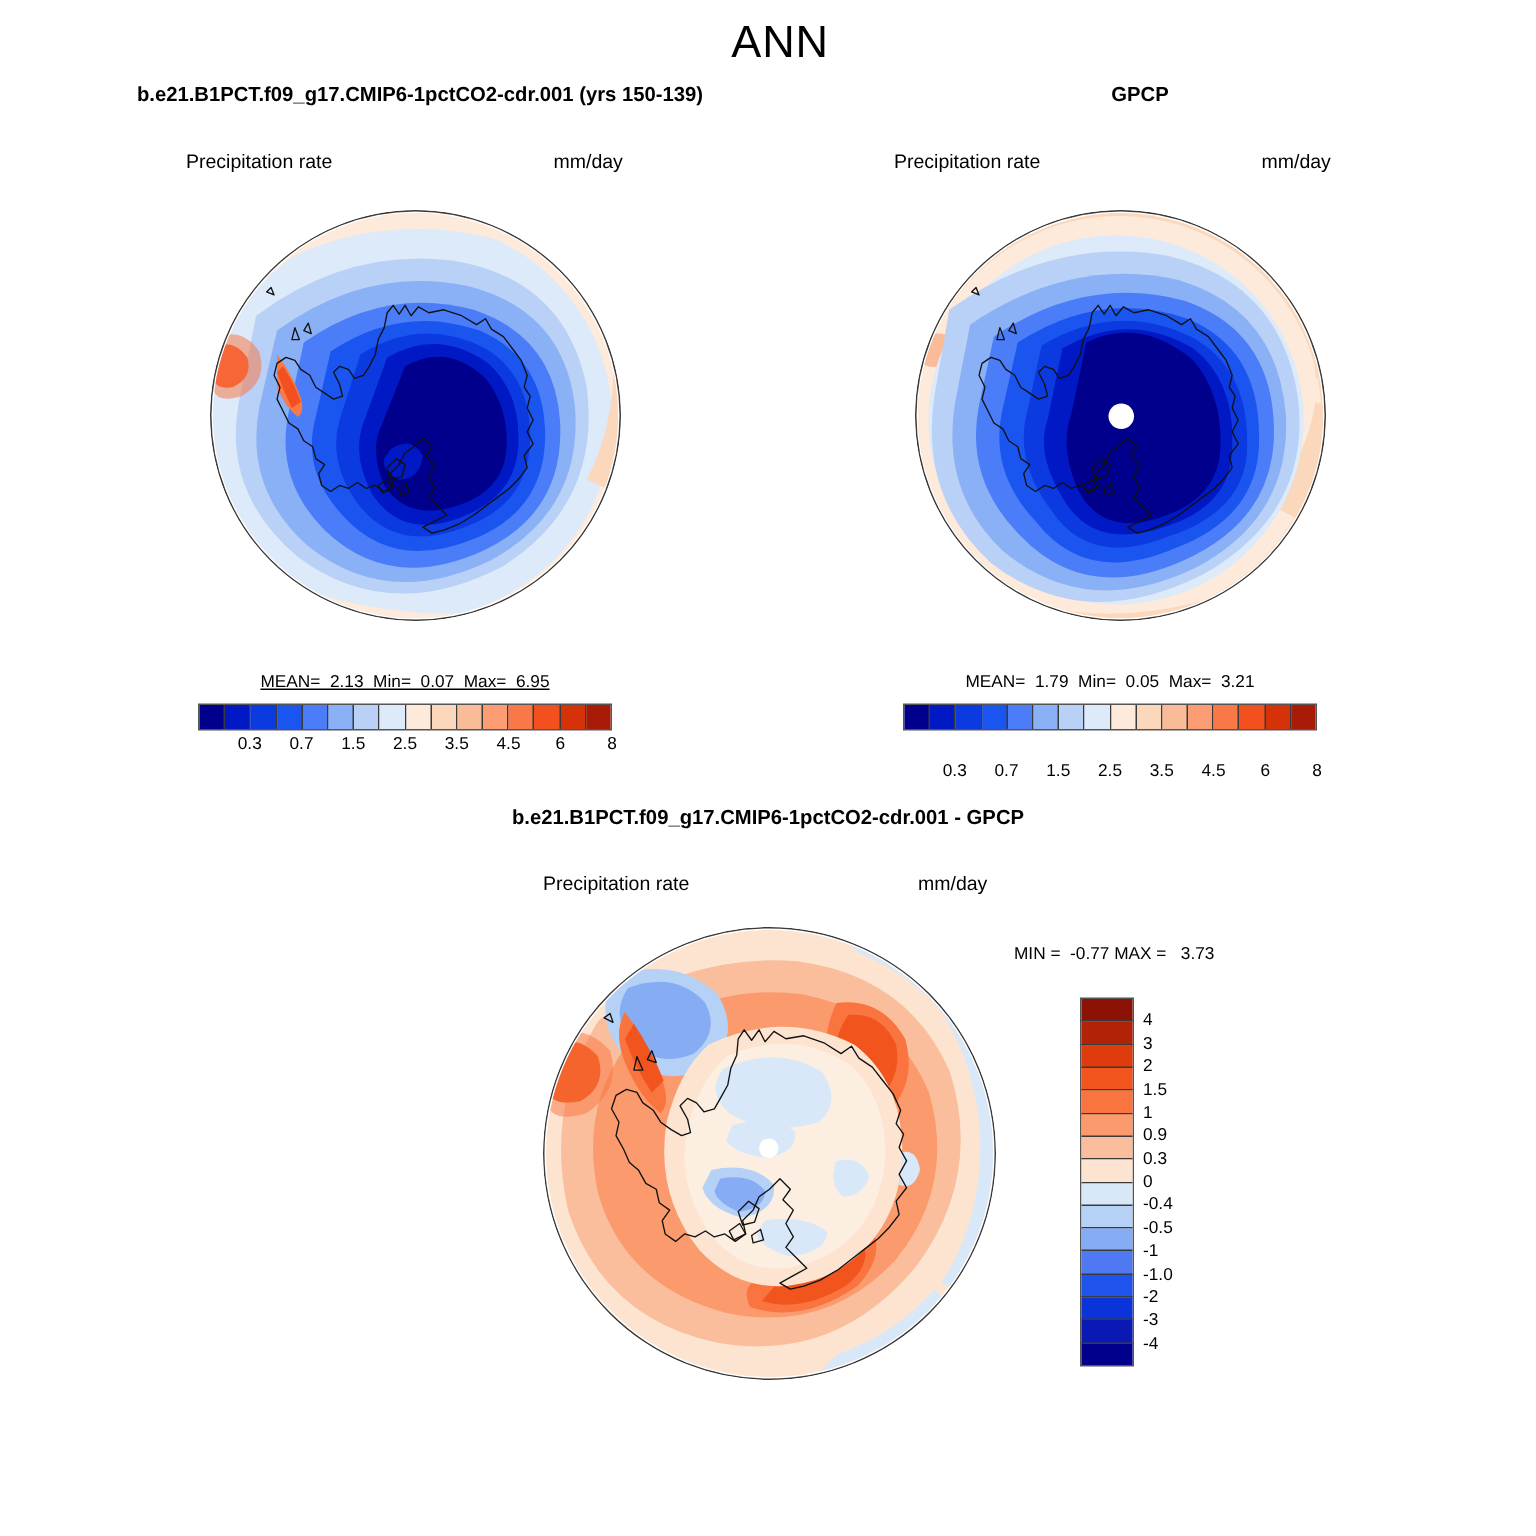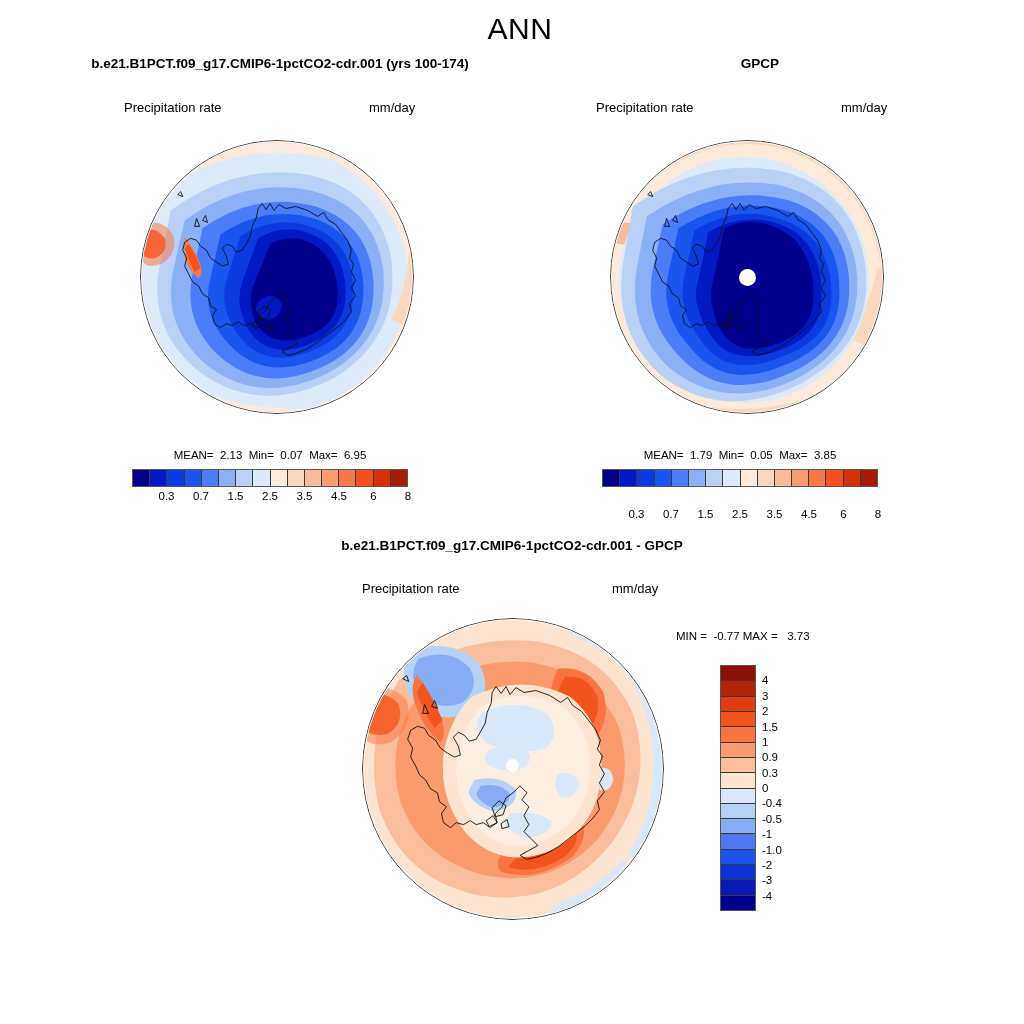--- a/index.html
+++ b/index.html
@@ -43,21 +43,21 @@
   .vcb .cell:last-child{border-bottom:none;}
   .vcb-ticks{position:absolute;}
   .vcb-ticks span{position:absolute;transform:translateY(-50%);text-align:left;}
 </style>
 </head>
 <body>
 
 <div class="abs ctr" id="main-title">ANN</div>
 
 <div class="abs ctr" style="left:20px;width:520px;top:54px;" class2="panel-title">
-  <span class="panel-title">b.e21.B1PCT.f09_g17.CMIP6-1pctCO2-cdr.001 (yrs 100-174)</span>
+  <span class="panel-title">b.e21.B1PCT.f09_g17.CMIP6-1pctCO2-cdr.001 (yrs 150-139)</span>
 </div>
 
 <div class="abs sub-label" style="left:124px;top:100px;">Precipitation rate</div>
 <div class="abs sub-label" style="left:369px;top:100px;">mm/day</div>
 
 <div class="abs map-wrap" style="left:140px;top:140px;width:274px;height:274px;">
   <div class="map-disc">
     <svg class="map-svg" viewBox="0 0 274 274">
       <defs>
         <clipPath id="clipA">
@@ -108,21 +108,21 @@
         <path d="M62 80 L65 75 L67 82 Z"></path>
         <path d="M118 172 L124 166 L130 170 L128 178 L120 180 Z"></path>
         <path d="M112 184 L118 180 L122 186 L115 189 Z"></path>
         <path d="M126 186 L131 183 L133 189 L127 191 Z"></path>
         <path d="M37 54 L40 51 L42 56 Z"></path>
       </g>
     </svg>
   </div>
 </div>
 
-<div class="abs ctr stats-line" style="left:130px;width:280px;top:449px;">MEAN=  2.13  Min=  0.07  Max=  6.95</div>
+<div class="abs ctr stats-line" style="left:130px;width:280px;top:449px;text-decoration:underline;">MEAN=  2.13  Min=  0.07  Max=  6.95</div>
 
 <div class="abs hcb" id="hcb-model" style="left:132px;top:469px;width:276px;height:18px;">
     <div class="cell" style="background: rgb(0, 0, 140);"></div>
     <div class="cell" style="background: rgb(0, 25, 196);"></div>
     <div class="cell" style="background: rgb(11, 58, 224);"></div>
     <div class="cell" style="background: rgb(26, 85, 240);"></div>
     <div class="cell" style="background: rgb(74, 125, 247);"></div>
     <div class="cell" style="background: rgb(138, 176, 245);"></div>
     <div class="cell" style="background: rgb(185, 208, 247);"></div>
     <div class="cell" style="background: rgb(220, 234, 249);"></div>
@@ -195,21 +195,21 @@
         <path d="M118 172 L124 166 L130 170 L128 178 L120 180 Z"></path>
         <path d="M112 184 L118 180 L122 186 L115 189 Z"></path>
         <path d="M126 186 L131 183 L133 189 L127 191 Z"></path>
         <path d="M37 54 L40 51 L42 56 Z"></path>
       </g>
     </svg>
     <div class="pole-dot" style="left:128px;top:128px;width:17px;height:17px;"></div>
   </div>
 </div>
 
-<div class="abs ctr stats-line" style="left:600px;width:280px;top:449px;">MEAN=  1.79  Min=  0.05  Max=  3.85</div>
+<div class="abs ctr stats-line" style="left:600px;width:280px;top:449px;">MEAN=  1.79  Min=  0.05  Max=  3.21</div>
 
 <div class="abs hcb" id="hcb-obs" style="left:602px;top:469px;width:276px;height:18px;">
     <div class="cell" style="background: rgb(0, 0, 140);"></div>
     <div class="cell" style="background: rgb(0, 25, 196);"></div>
     <div class="cell" style="background: rgb(11, 58, 224);"></div>
     <div class="cell" style="background: rgb(26, 85, 240);"></div>
     <div class="cell" style="background: rgb(74, 125, 247);"></div>
     <div class="cell" style="background: rgb(138, 176, 245);"></div>
     <div class="cell" style="background: rgb(185, 208, 247);"></div>
     <div class="cell" style="background: rgb(220, 234, 249);"></div>

